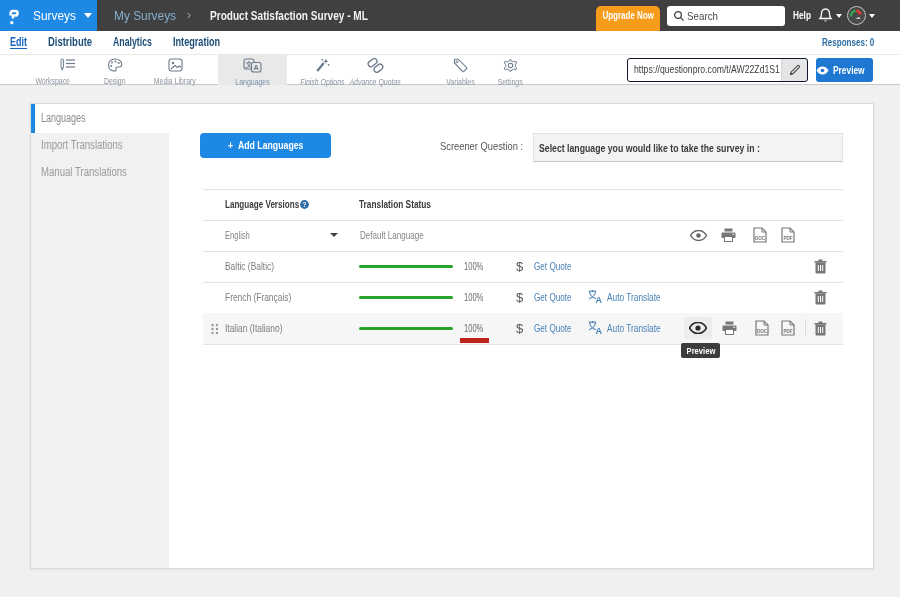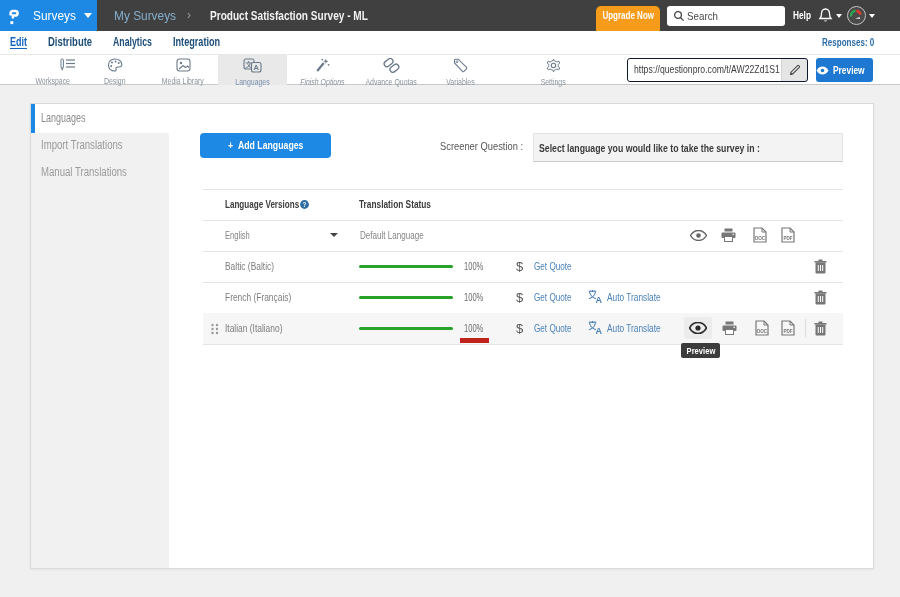--- a/index.html
+++ b/index.html
@@ -131,21 +131,21 @@
   <div class="titem" style="left:87px; width:56px;">
     <svg width="16" height="14" viewBox="0 0 16 14">
         <path d="M8 1 C4 1 1.5 3.5 1.5 7 C1.5 10.5 4 13 7.5 13 C9 13 9.5 12 9 11 C8.6 10 9.2 9 10.5 9 H12 C13.8 9 14.8 8 14.8 6.5 C14.8 3.3 11.7 1 8 1 Z" fill="none" stroke="#6b7a8a" stroke-width="1.1"></path>
         <circle cx="5" cy="4.5" r="1" fill="#6b7a8a"></circle>
         <circle cx="8.5" cy="3.5" r="1" fill="#6b7a8a"></circle>
         <circle cx="11.7" cy="5" r="1" fill="#6b7a8a"></circle>
         <circle cx="4.2" cy="8" r="1" fill="#6b7a8a"></circle>
       </svg>
     <div class="lbl"><span>Design</span></div>
   </div>
-  <div class="titem" style="left:148px; width:70px;">
+  <div class="titem" style="left:140px; width:70px;">
     <svg width="17" height="14" viewBox="0 0 17 14">
         <rect x="2" y="1" width="13" height="12" rx="2.5" fill="none" stroke="#6b7a8a" stroke-width="1.1"></rect>
         <circle cx="6" cy="5" r="1.2" fill="#6b7a8a"></circle>
         <path d="M4 11 L8 7.5 L10.5 9.5 L12.5 8 L14 9.5" fill="none" stroke="#6b7a8a" stroke-width="1.1"></path>
       </svg>
     <div class="lbl"><span>Media Library</span></div>
   </div>
   <div class="titem sel" style="left:218px; width:69px;">
     <svg width="19" height="15" viewBox="0 0 19 15">
         <rect x="1" y="1" width="10" height="10" rx="2" fill="none" stroke="#6b7a8a" stroke-width="1.1"></rect>
@@ -157,37 +157,37 @@
   </div>
   <div class="titem" style="left:288px; width:68px;font-style:italic;">
     <svg width="16" height="15" viewBox="0 0 16 15">
         <line x1="3.2" y1="13" x2="9.8" y2="5" stroke="#6b7a8a" stroke-width="2.2"></line>
         <path d="M11.8 0.8 L12.5 2.6 L14.3 3.3 L12.5 4 L11.8 5.8 L11.1 4 L9.3 3.3 L11.1 2.6 Z" fill="#6b7a8a"></path>
         <circle cx="8.3" cy="1.6" r="0.9" fill="#6b7a8a"></circle>
         <circle cx="14.6" cy="6.8" r="0.9" fill="#6b7a8a"></circle>
       </svg>
     <div class="lbl"><span>Finish Options</span></div>
   </div>
-  <div class="titem" style="left:356px; width:70px;">
+  <div class="titem" style="left:340px; width:70px;font-style:italic;">
     <svg width="17" height="15" viewBox="0 0 17 15">
         <g fill="none" stroke="#6b7a8a" stroke-width="1.35">
           <rect x="0.8" y="1.8" width="9.6" height="5.6" rx="2.8" transform="rotate(-38 5.6 4.6)"></rect>
           <rect x="6.6" y="7.4" width="9.6" height="5.6" rx="2.8" transform="rotate(-38 11.4 10.2)"></rect>
         </g>
       </svg>
     <div class="lbl"><span>Advance Quotas</span></div>
   </div>
   <div class="titem" style="left:430px; width:61px;">
     <svg width="15" height="15" viewBox="0 0 15 15">
         <path d="M1.5 5 L1.5 2 A0.8 0.8 0 0 1 2.3 1.2 L5.3 1.2 L13.5 9.4 A1 1 0 0 1 13.5 10.8 L10.9 13.4 A1 1 0 0 1 9.5 13.4 L1.5 5 Z" fill="none" stroke="#6b7a8a" stroke-width="1.1"></path>
         <circle cx="4" cy="3.8" r="1" fill="none" stroke="#6b7a8a" stroke-width="0.9"></circle>
       </svg>
     <div class="lbl"><span>Variables</span></div>
   </div>
-  <div class="titem" style="left:522px; width:63px;">
+  <div class="titem" style="left:479px; width:63px;">
     <svg width="15" height="15" viewBox="0 0 15 15">
         <circle cx="7.5" cy="7.5" r="2.2" fill="none" stroke="#6b7a8a" stroke-width="1.1"></circle>
         <path d="M7.5 1.2 L8.4 3 A4.8 4.8 0 0 1 10.9 4 L12.8 3.2 L13.8 5 L12.2 6.3 A4.8 4.8 0 0 1 12.2 8.7 L13.8 10 L12.8 11.8 L10.9 11 A4.8 4.8 0 0 1 8.4 12 L7.5 13.8 L6.6 12 A4.8 4.8 0 0 1 4.1 11 L2.2 11.8 L1.2 10 L2.8 8.7 A4.8 4.8 0 0 1 2.8 6.3 L1.2 5 L2.2 3.2 L4.1 4 A4.8 4.8 0 0 1 6.6 3 Z" fill="none" stroke="#6b7a8a" stroke-width="1"></path>
       </svg>
     <div class="lbl"><span>Settings</span></div>
   </div>
   <div class="urlbox">
     <div class="urlinner"><span>https://questionpro.com/t/AW22Zd1S1</span></div>
     <svg class="urlpencil" width="12" height="12" viewBox="0 0 12 12">
         <path d="M1.5 10.5 L2 8.2 L8.6 1.6 A0.8 0.8 0 0 1 9.7 1.6 L10.3 2.2 A0.8 0.8 0 0 1 10.3 3.3 L3.7 9.9 Z" fill="none" stroke="#4a4a4a" stroke-width="1.1"></path>

